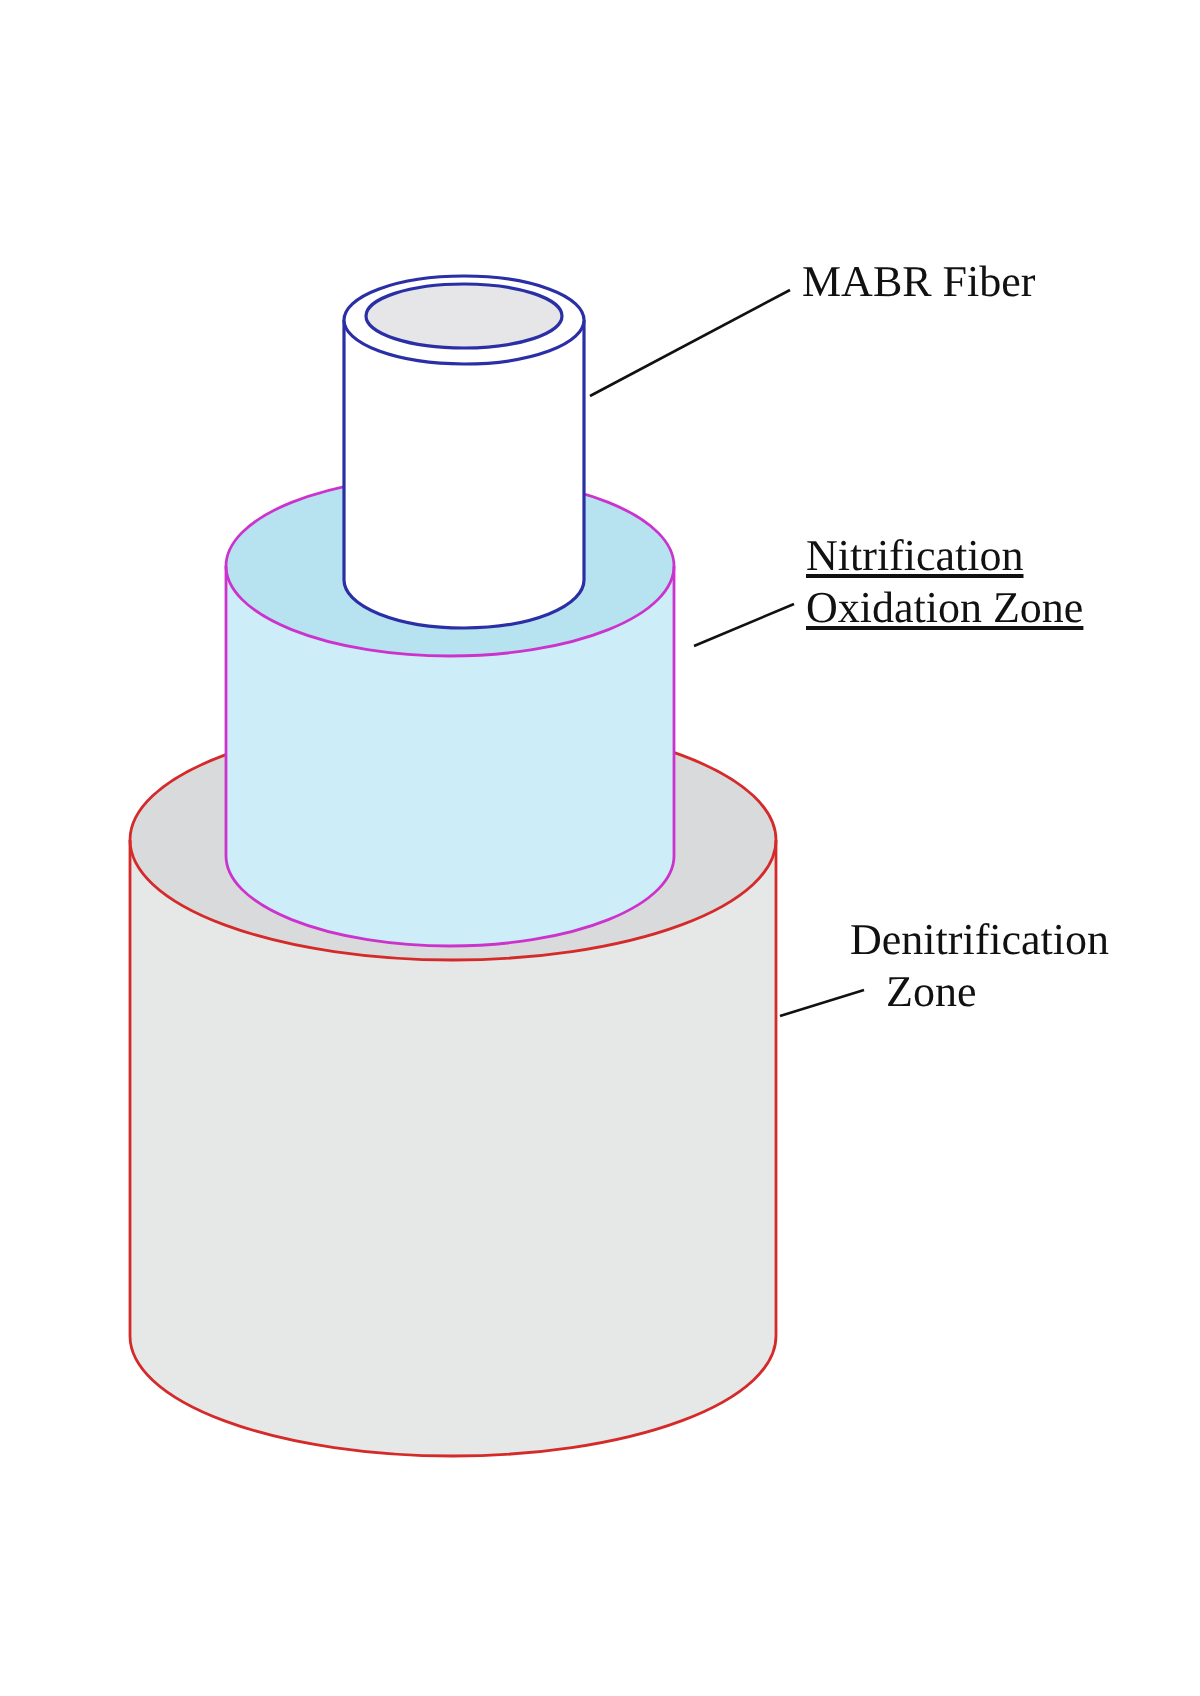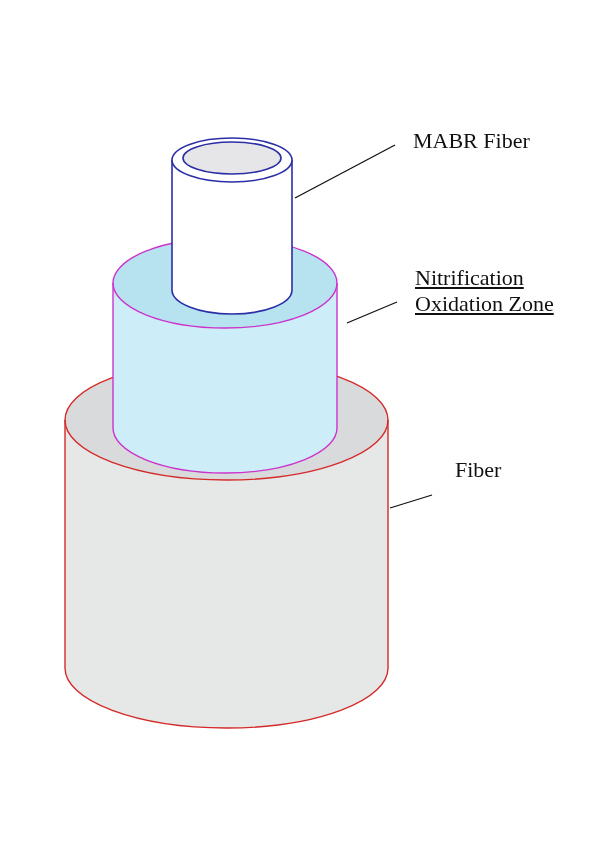--- a/index.html
+++ b/index.html
@@ -1,18 +1,18 @@
 <!DOCTYPE html>
 <html><head>
 <meta charset="utf-8">
 <style>
   html, body { margin:0; padding:0; background:#ffffff; }
   body { width:600px; height:848px; position:relative; overflow:hidden; }
   svg { position:absolute; left:0; top:0; }
-  .label { position:absolute; font-family:"Liberation Serif","DejaVu Serif",serif; font-size:22px; color:#111; line-height:26px; white-space:nowrap;margin-left:12px; }
+  .label { position:absolute; font-family:"Liberation Serif","DejaVu Serif",serif; font-size:22px; color:#111; line-height:26px; white-space:nowrap; }
 </style>
 </head>
 <body>
 
 <svg width="600" height="848" viewBox="0 0 600 848">
 
   <g>
     <path d="M65,420 L65,668 A161.5,60 0 0 0 388,668 L388,420 Z" fill="#e6e7e7" stroke="none"></path>
     <ellipse cx="226.5" cy="420" rx="161.5" ry="60" fill="#d9dadb" stroke="#d42a2a" stroke-width="1.4"></ellipse>
     <path d="M65,420 L65,668 A161.5,60 0 0 0 388,668 L388,420" fill="none" stroke="#d42a2a" stroke-width="1.4"></path>
@@ -39,14 +39,15 @@
 <div class="label" style="left:401px; top:128px;">
   <span>MABR Fiber</span>
 </div>
 
 <div class="label" style="left:403px; top:265px;text-decoration:underline;">
   <div>Nitrification</div>
   <div>Oxidation Zone</div>
 </div>
 
 <div class="label" style="left:425px; top:457px;">
-  <div style="padding-left:18px;">Fiber</div>
+  <div>Denitrification</div>
+  <div style="padding-left:18px;">Zone</div>
 </div>
 
 </body></html>

